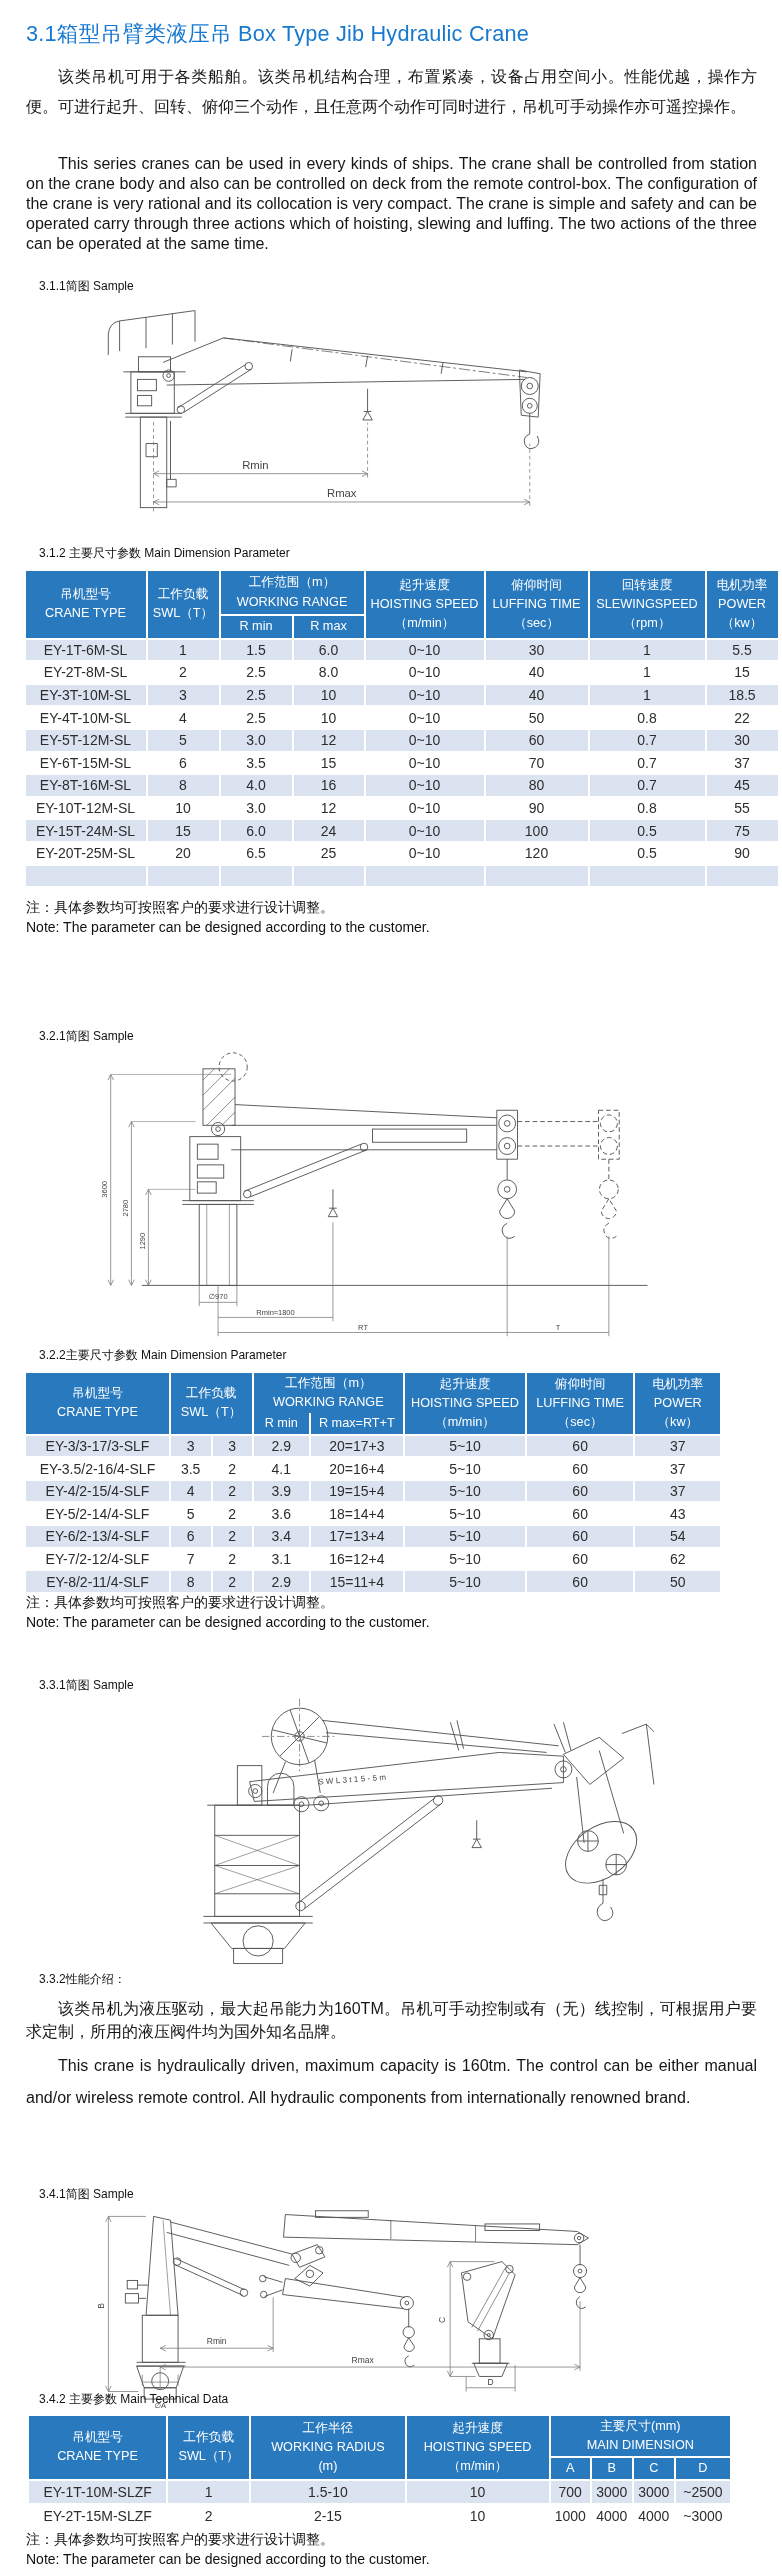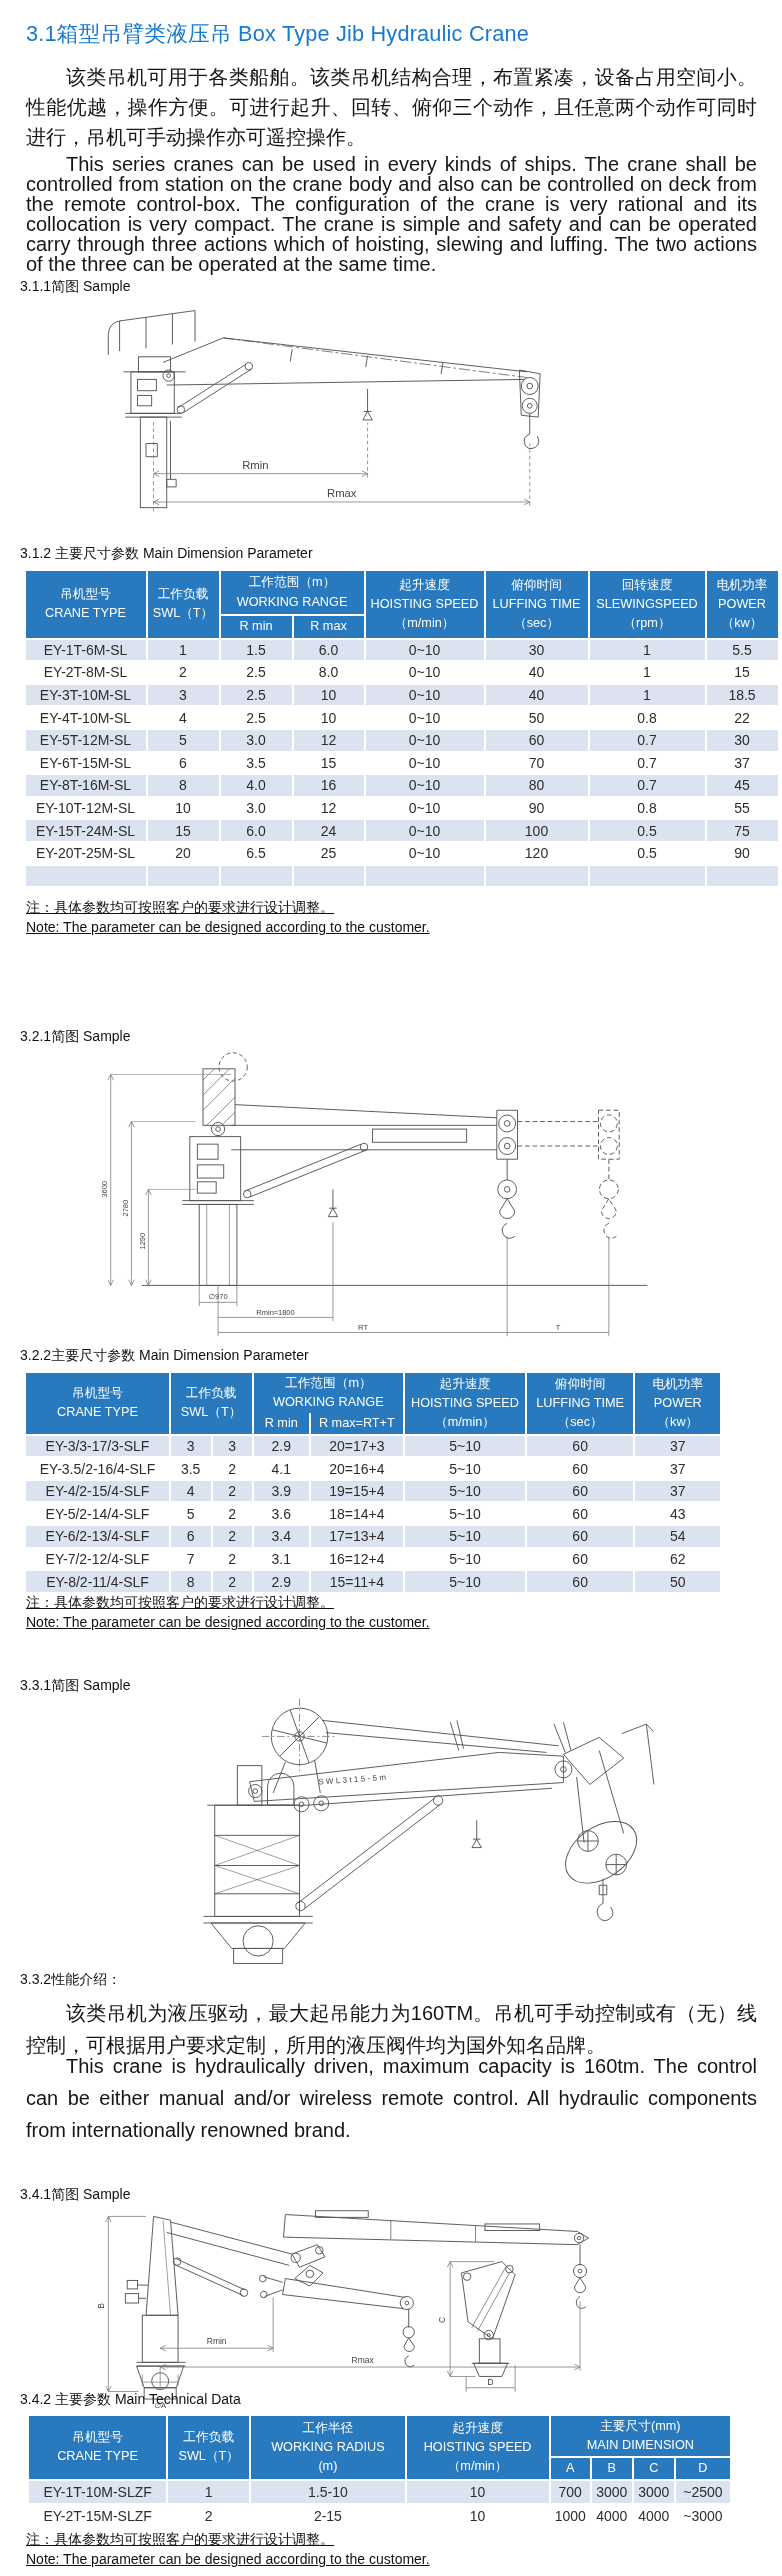--- a/index.html
+++ b/index.html
@@ -1,28 +1,28 @@
 <!DOCTYPE html>
 <html style="font-size:15px"><head>
 <meta charset="utf-8">
 <style>
   * { margin:0; padding:0; box-sizing:border-box; }
   html,body { background:#ffffff; }
   body { font-family:"Liberation Sans","DejaVu Sans",sans-serif; color:#1b1b1b; }
   .page { position:relative; width:782px; height:2576px; background:#fff; overflow:hidden; }
 
   .sec-title { position:absolute; left:26px; font-size:21.7px; color:#1778d0; letter-spacing:0.2px; white-space:nowrap; }
-  .sub-heading { position:absolute; left:20px; font-size:14px; color:#111; white-space:nowrap; }
-  .para { position:absolute; left:26px; width:731px; font-size:20px; color:#161616; text-align:justify; text-indent:2em; }
+  .sub-heading { position:absolute; left:39px; font-size:12px; color:#111; white-space:nowrap; }
+  .para { position:absolute; left:26px; width:731px; font-size:16px; color:#161616; text-align:justify; text-indent:2em; }
   .para.cn1 { top:62px; line-height:30px; }
   .para.en1 { top:154px; line-height:20px; }
-  .para.cn3 { top:1997px; line-height:32px; }
+  .para.cn3 { top:1997px; line-height:23px; }
   .para.en3 { top:2050px; line-height:32px; }
 
-  .note { position:absolute; left:26px; font-size:14px; color:#111; line-height:20px;text-decoration:underline; }
+  .note { position:absolute; left:26px; font-size:14px; color:#111; line-height:20px; }
 
   table { position:absolute; border-collapse:separate; border-spacing:0; table-layout:fixed; }
   th { background:#2979be; color:#fff; font-weight:normal; font-size:12.7px; line-height:1.5;
        text-align:center; vertical-align:middle; border:0.9px solid #fff; padding:0.9px 0; }
   th span { display:block; }
   td { font-size:14px; color:#2d2d2d; text-align:center; vertical-align:middle;
        border:0.9px solid #fff; height:22.6px; overflow:hidden; white-space:nowrap; }
   tbody tr:nth-child(odd) td { background:#dbe2f0; }
   tbody tr:nth-child(even) td { background:#ffffff; }
   .hr1 { height:45px; } .hr2 { height:23.6px; }

